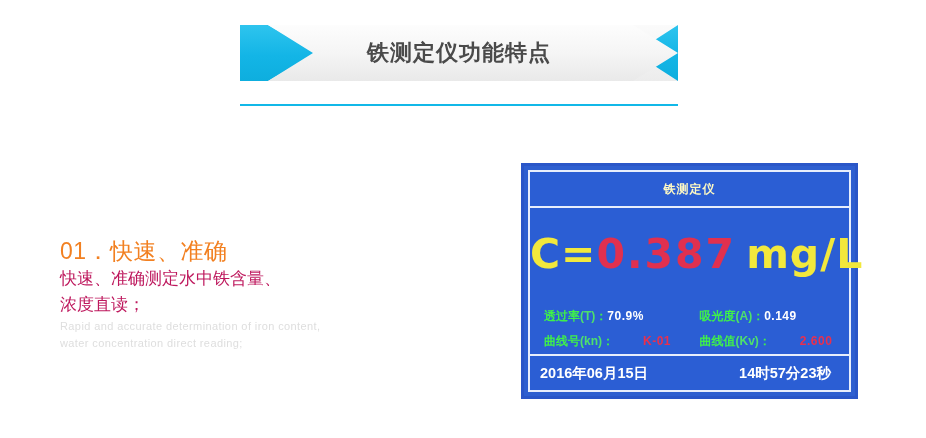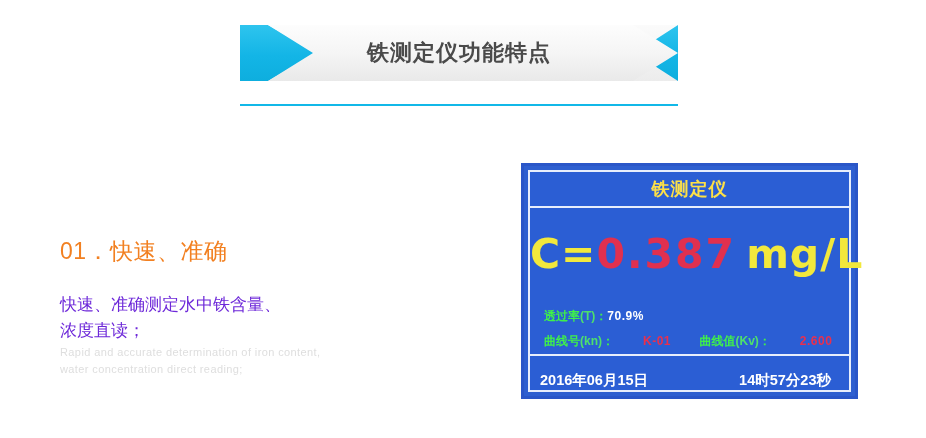--- a/index.html
+++ b/index.html
@@ -80,23 +80,22 @@
   }
   .feature-heading {
     font-size: 23px;
     font-weight: normal;
     color: #f28021;
     letter-spacing: 0.5px;
     white-space: nowrap;
     line-height: 1.2;
   }
   .feature-desc {
-    margin-top: 26px;
     font-size: 17px;
-    color: #6d28d9;
+    color: #be185d;
     line-height: 1.55;
     white-space: pre-line;
     font-weight: normal;
   }
   .feature-desc-en {
     font-size: 11px;
     color: #dedede;
     line-height: 1.5;
     letter-spacing: 0.4px;
     white-space: pre-line;
@@ -123,22 +122,22 @@
     display: flex;
     flex-direction: column;
   }
   .device-titlebar {
     height: 34px;
     flex: 0 0 34px;
     border-bottom: 2px solid #e8eefc;
     display: flex;
     align-items: center;
     justify-content: center;
-    color: #fde047;
-    font-size: 18px;
+    color: #fef9c3;
+    font-size: 12px;
     font-weight: bold;
     letter-spacing: 1px;
   }
   .device-body {
     flex: 1 1 auto;
     position: relative;
     border-bottom: 2px solid #e8eefc;
     text-decoration: underline;
   }
   .reading {
@@ -179,21 +178,21 @@
   .m-label { color: #3ff04a; }
   .m-paren { color: #4ee06c; font-weight: bold; }
   .m-colon { color: #3ff04a; }
   .m-val-white { color: #ffffff; letter-spacing: 0.5px; }
   .m-val-red { color: #e8304f; letter-spacing: 0.5px; padding-left: 29px; }
 
   .device-footer {
     flex: 0 0 34px;
     height: 34px;
     display: flex;
-    align-items: flex-end;
+    align-items: center;
     color: #ffffff;
     font-size: 14.5px;
     font-weight: bold;
     padding: 0 10px;
     box-sizing: border-box;
   }
   .footer-date { flex: 0 0 auto; }
   .footer-time { margin-left: auto; padding-right: 8px; }
 </style>
 </head>
@@ -225,20 +224,23 @@
 
       <div class="reading">
         <span class="rd-label">C=</span><span class="rd-value">0.387</span><span class="rd-unit">mg/L</span>
       </div>
 
       <div class="metrics">
         <div class="metric-row">
           <div class="metric">
             <span class="m-label">透过率</span><span class="m-paren">(T)</span><span class="m-colon">：</span><span class="m-val-white">70.9%</span>
           </div>
+          <div class="metric right">
+            <span class="m-label">吸光度</span><span class="m-paren">(A)</span><span class="m-colon">：</span><span class="m-val-white">0.149</span>
+          </div>
         </div>
         <div class="metric-row">
           <div class="metric">
             <span class="m-label">曲线号</span><span class="m-paren">(kn)</span><span class="m-colon">：</span><span class="m-val-red">K-01</span>
           </div>
           <div class="metric right">
             <span class="m-label">曲线值</span><span class="m-paren">(Kv)</span><span class="m-colon">：</span><span class="m-val-red">2.600</span>
           </div>
         </div>
       </div>

